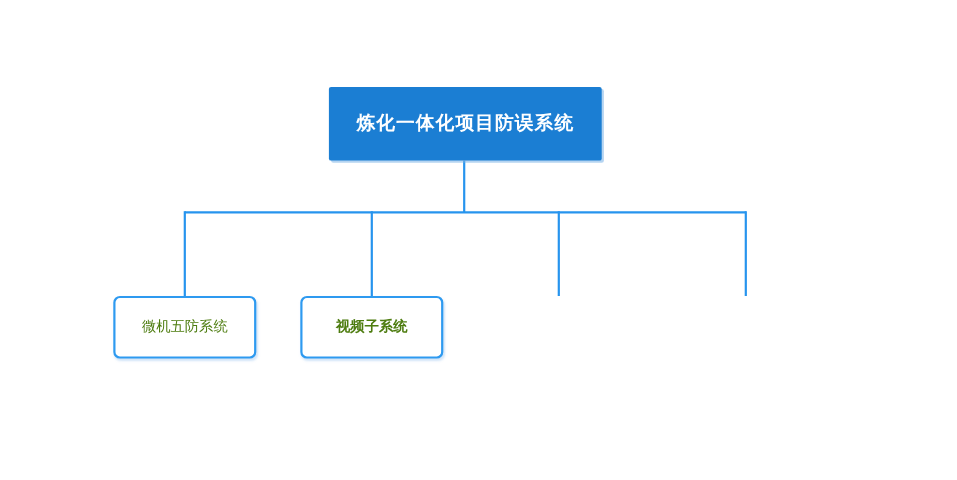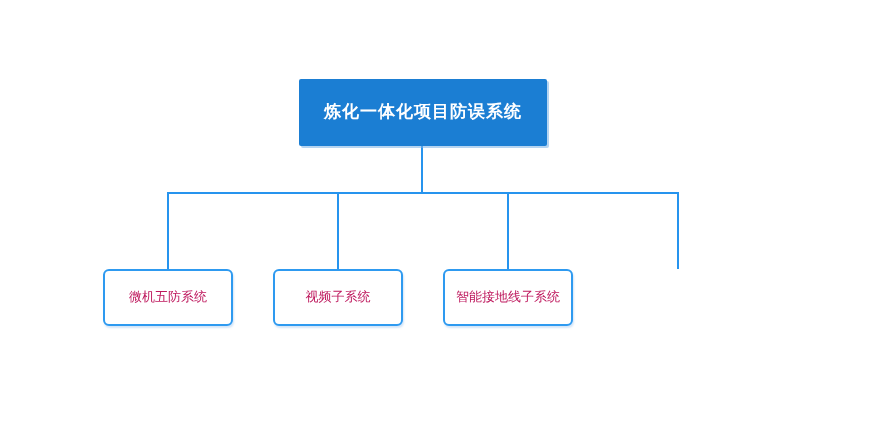--- a/index.html
+++ b/index.html
@@ -45,26 +45,26 @@
     border-radius: 2px;
     box-shadow: 2px 2px 0 rgba(120, 176, 230, 0.55);
   }
   .node-child {
     top: 269px;
     width: 130px;
     height: 57px;
     background: #ffffff;
     border: 2px solid #2e9af0;
     border-radius: 6px;
-    color: #be185d;
+    color: #4d7c0f;
     font-size: 13px;
     box-shadow: 1px 2px 2px rgba(130, 180, 235, 0.35);
   }
   .node-child-1 { left: 103px; }
-  .node-child-2 { left: 273px; }
+  .node-child-2 { left: 273px; font-weight: bold; }
   .node-child-3 { left: 443px; }
   .node-child-4 { left: 613px; }
   .node-label {
     padding: 0 6px;
     line-height: 1.3;
   }
 </style>
 </head>
 <body>
 
@@ -87,18 +87,15 @@
   </div>
 
   <div class="node node-child node-child-1">
     <span class="node-label">微机五防系统</span>
   </div>
 
   <div class="node node-child node-child-2">
     <span class="node-label">视频子系统</span>
   </div>
 
-  <div class="node node-child node-child-3">
-    <span class="node-label">智能接地线子系统</span>
-  </div>
 
 
 </div>
 
 </body></html>

